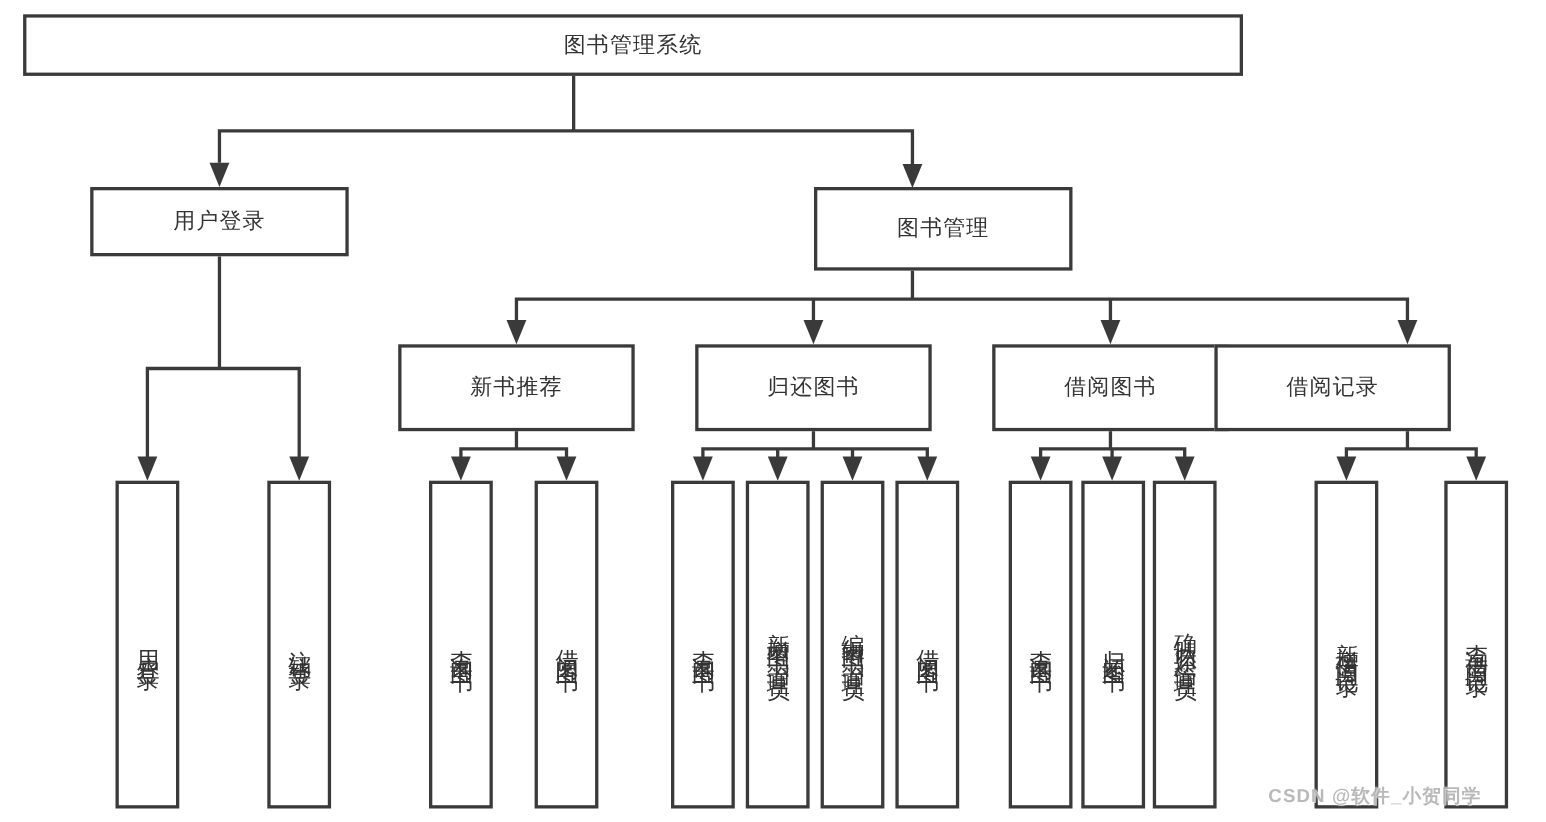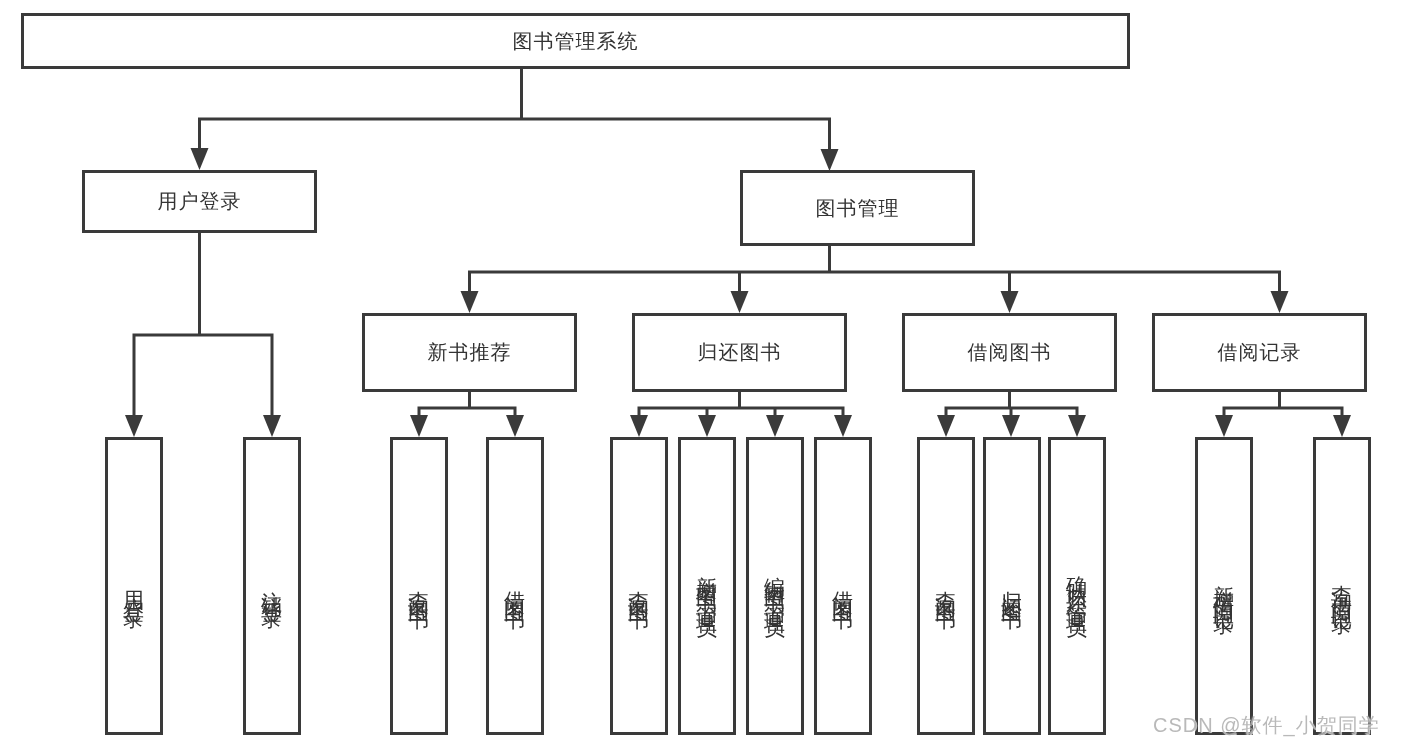--- a/index.html
+++ b/index.html
@@ -43,45 +43,46 @@
     letter-spacing: 6px;
     line-height: 1;
   }
   .root-box    { left: 21px;  top: 13px;  width: 1109px; height: 56px; text-align: right; }
   .lvl2-a      { left: 82px;  top: 170px; width: 235px;  height: 63px; }
   .lvl2-b      { left: 712px; top: 170px; width: 235px;  height: 76px; margin-left: 28px; }
   .lvl3       { top: 313px; width: 215px; height: 79px; }
   .lvl3-a      { left: 362px; }
   .lvl3-b      { left: 632px; }
   .lvl3-c      { left: 902px; }
-  .lvl3-d      { left: 1152px; }
+  .lvl3-d      { left: 1104px; }
   .leaf        { top: 437px; width: 58px; height: 298px; }
   .leaf-1  { left: 105px; }
   .leaf-2  { left: 243px; }
   .leaf-3  { left: 390px; }
   .leaf-4  { left: 486px; }
   .leaf-5  { left: 610px; }
   .leaf-6  { left: 678px; }
   .leaf-7  { left: 746px; }
   .leaf-8  { left: 814px; }
   .leaf-9  { left: 917px; }
   .leaf-10 { left: 983px; }
   .leaf-11 { left: 1048px; }
   .leaf-12 { left: 1195px; }
   .leaf-13 { left: 1313px; }
   .watermark {
     position: absolute;
     left: 1153px;
     top: 712px;
-    font-size: 20px;
+    font-size: 17px;
     letter-spacing: 1px;
     color: rgba(168, 168, 168, 0.8);
     text-shadow: 0 0 2px rgba(255, 255, 255, 0.95), 1px 1px 0 rgba(255, 255, 255, 0.6);
     white-space: nowrap;
     z-index: 10;
+    font-weight: bold;
   }
 </style>
 </head>
 <body>
 
 <div class="canvas">
 
   <svg class="connectors" width="1405" height="747" viewBox="0 0 1405 747" xmlns="http://www.w3.org/2000/svg">
     <g stroke="#3a3a3a" stroke-width="3" fill="none">
 

